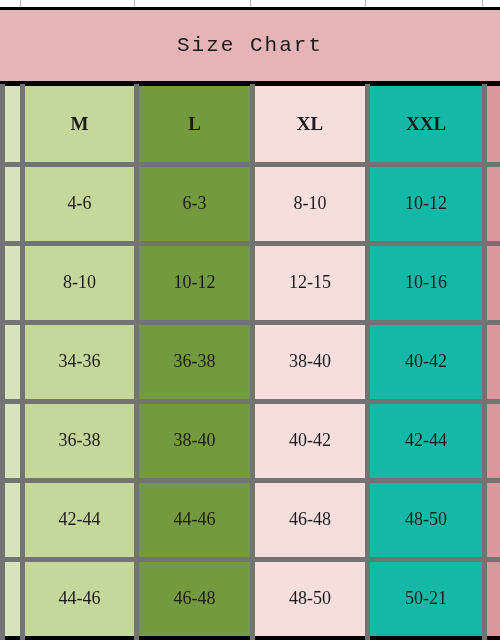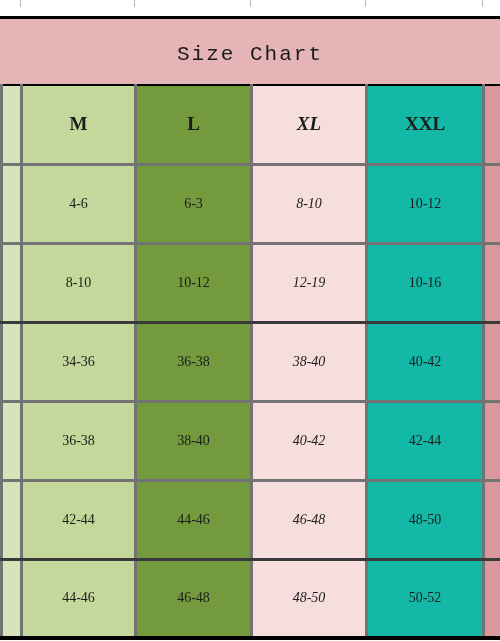--- a/index.html
+++ b/index.html
@@ -34,21 +34,21 @@
     top: 0;
     width: 1px;
     height: 7px;
     background: #b9b9b9;
   }
 
   
   .title-band {
     position: absolute;
     left: 0;
-    top: 16px;
+    top: 7px;
     width: 500px;
     height: 77px;
     background: #e4b4b6;
     border-top: 3px solid #000000;
     border-bottom: 3px solid #000000;
     box-sizing: border-box;
     display: flex;
     align-items: center;
     justify-content: center;
   }
@@ -64,43 +64,43 @@
   .size-table {
     position: absolute;
     left: 0;
     top: 84px;
     width: 500px;
     border-collapse: collapse;
     table-layout: fixed;
   }
   .size-table tr { height: 79px; }
   .size-table td {
-    border: 3px solid #737373;
+    border: 5px solid #737373;
     text-align: center;
     vertical-align: middle;
-    font-size: 14px;
+    font-size: 18px;
     color: #1c1c1c;
     padding: 0;
     overflow: hidden;
     white-space: nowrap;
   }
 
   
   .col-edge-l { width: 20px; }
   .col-m      { width: 114px; }
   .col-l      { width: 116px; }
   .col-xl     { width: 115px; }
   .col-xxl    { width: 117px; }
   .col-edge-r { width: 18px; }
 
   
   .c-edge-l { background: #d7e3bb; }
   .c-m      { background: #c5d89b; }
   .c-l      { background: #739a3c; }
-  .c-xl     { background: #f6dedd; font-style: italic; }
+  .c-xl     { background: #f6dedd; }
   .c-xxl    { background: #14b8a6; }
   .c-edge-r { background: #d9999c; }
 
   
   .header-row td {
     font-weight: bold;
     font-size: 19px;
     border-top: 2px solid #000000;
   }
   
@@ -151,21 +151,21 @@
         <td class="c-l">6-3</td>
         <td class="c-xl">8-10</td>
         <td class="c-xxl">10-12</td>
         <td class="c-edge-r blank-cell"></td>
       </tr>
 
       <tr class="thick-bottom">
         <td class="c-edge-l blank-cell"></td>
         <td class="c-m">8-10</td>
         <td class="c-l">10-12</td>
-        <td class="c-xl">12-19</td>
+        <td class="c-xl">12-15</td>
         <td class="c-xxl">10-16</td>
         <td class="c-edge-r blank-cell"></td>
       </tr>
 
       <tr>
         <td class="c-edge-l blank-cell"></td>
         <td class="c-m">34-36</td>
         <td class="c-l">36-38</td>
         <td class="c-xl">38-40</td>
         <td class="c-xxl">40-42</td>
@@ -188,19 +188,19 @@
         <td class="c-xl">46-48</td>
         <td class="c-xxl">48-50</td>
         <td class="c-edge-r blank-cell"></td>
       </tr>
 
       <tr class="last-row">
         <td class="c-edge-l blank-cell"></td>
         <td class="c-m">44-46</td>
         <td class="c-l">46-48</td>
         <td class="c-xl">48-50</td>
-        <td class="c-xxl">50-52</td>
+        <td class="c-xxl">50-21</td>
         <td class="c-edge-r blank-cell"></td>
       </tr>
     </tbody>
   </table>
 
 </div>
 
 </body></html>

